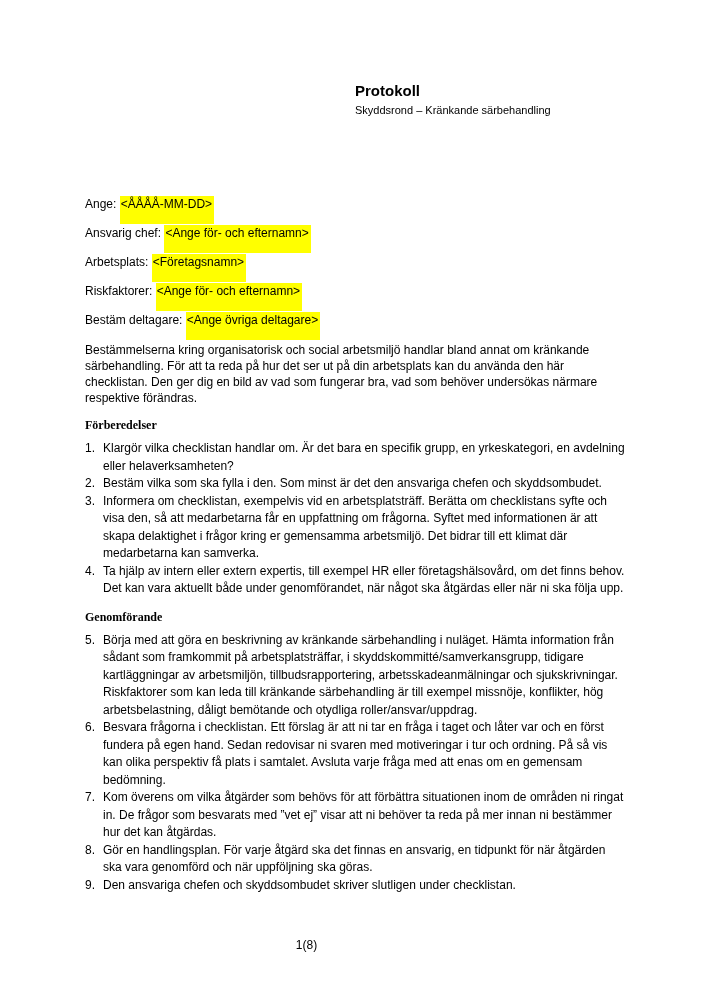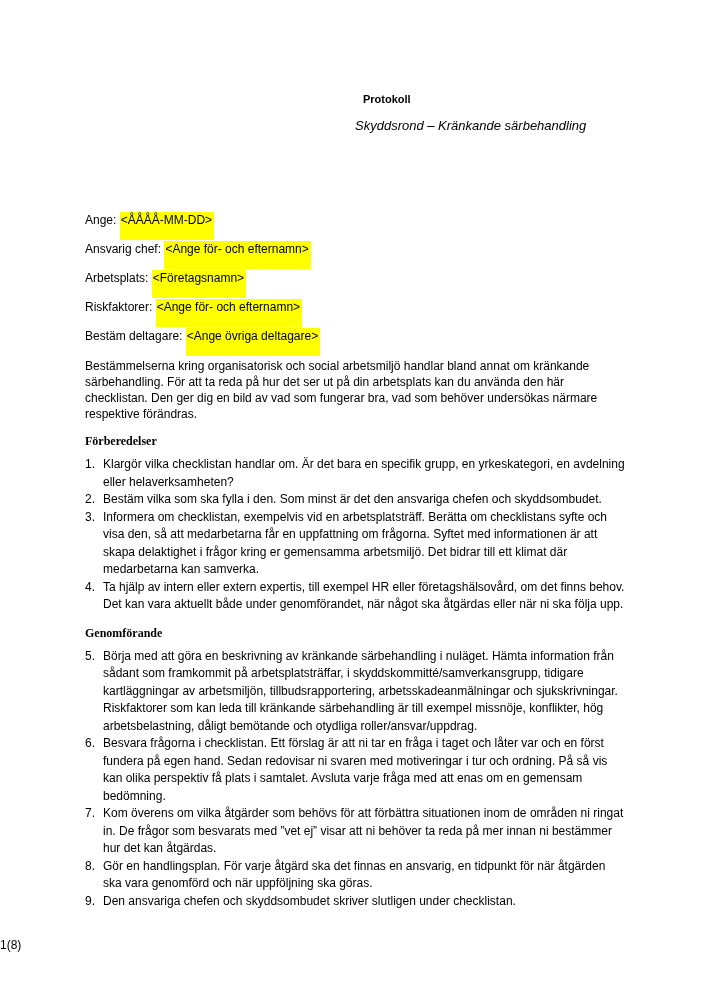--- a/index.html
+++ b/index.html
@@ -17,29 +17,28 @@
     position: absolute;
     left: 85px;
     top: 0;
     width: 542px;
   }
   .doc-header {
     margin-left: 270px;
     padding-top: 81px;
   }
   .doc-title {
-    font-size: 11px;
+    font-size: 15px;
     font-weight: bold;
     line-height: 20px;
-    margin: 8px;
+    margin: 0;
   }
   .doc-subtitle {
-    font-size: 13px;
+    font-size: 11px;
     line-height: 18px;
-    font-style: italic;
   }
   .fields {
     margin-top: 78px;
   }
   .field-row {
     line-height: 15px;
     margin-bottom: 14px;
     white-space: nowrap;
   }
   .hl {
@@ -66,20 +65,21 @@
     flex: 0 0 18px;
   }
   .list-item .txt {
     flex: 1 1 auto;
   }
   .doc-footer {
     position: absolute;
     left: 0;
     top: 938px;
     width: 613px;
+    text-align: center;
     font-size: 12px;
     line-height: 15px;
   }
 </style>
 </head>
 <body>
 
 <div class="page">
   <div class="content">
 

